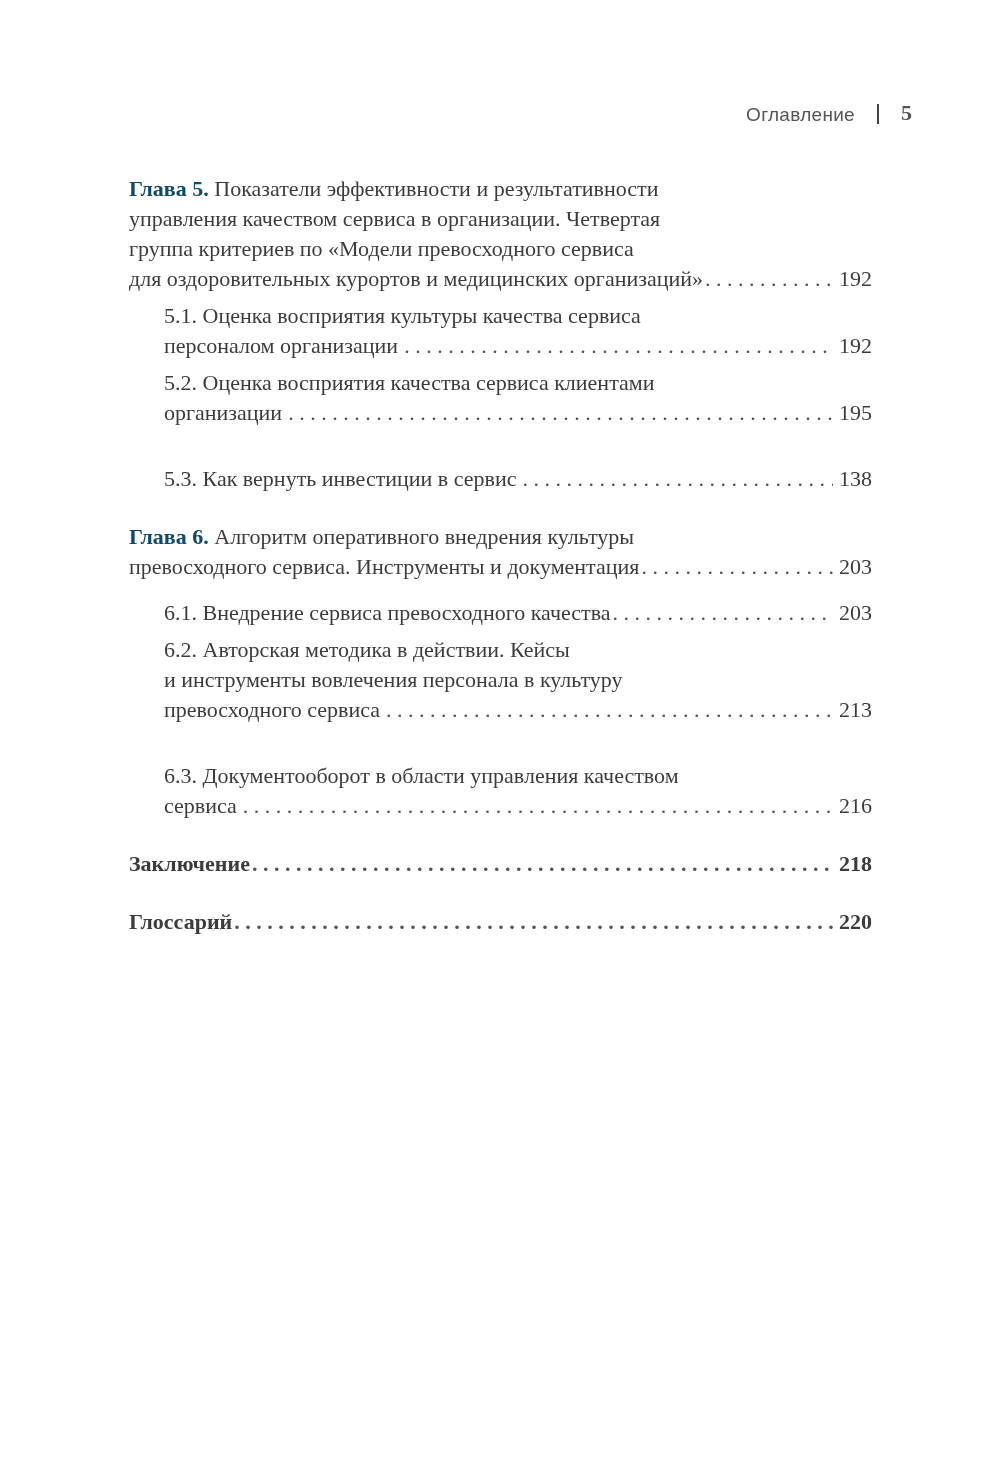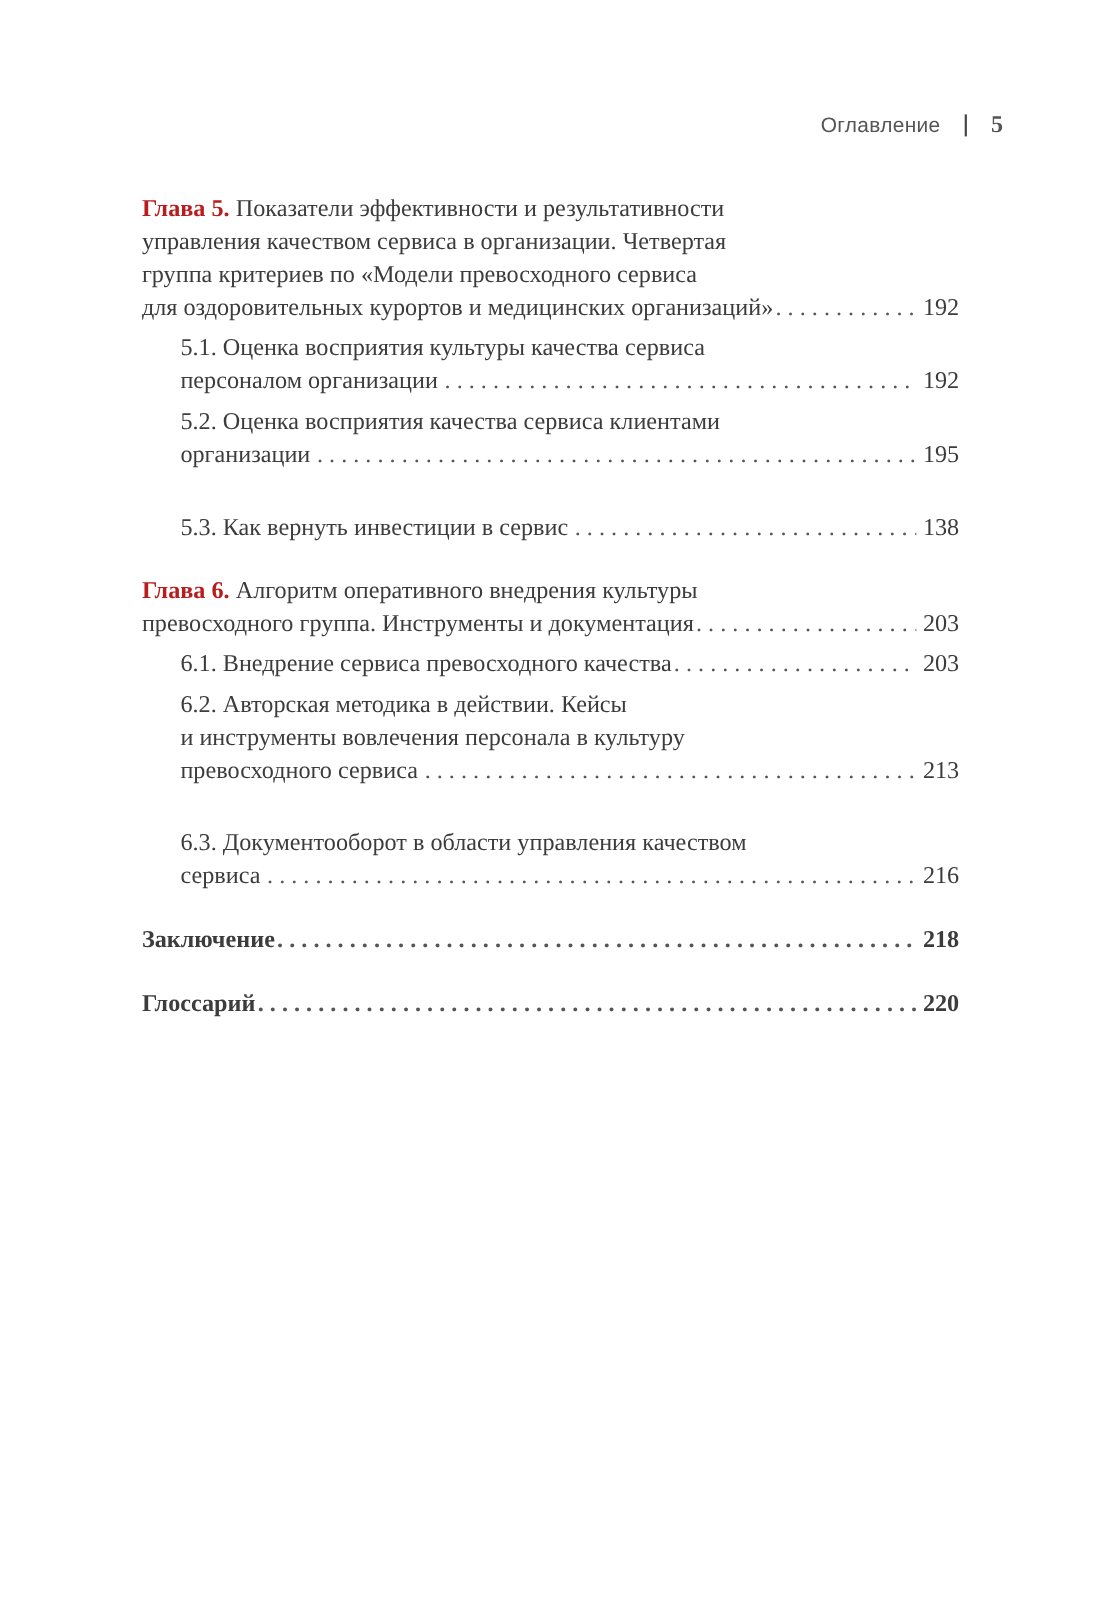--- a/index.html
+++ b/index.html
@@ -90,21 +90,21 @@
     .lastline .leader::before {
       content: ". . . . . . . . . . . . . . . . . . . . . . . . . . . . . . . . . . . . . . . . . . . . . . . . . . . . . . . . . . . . . . . . . . . . . . . . . . . .";
       letter-spacing: 0;
     }
     .lastline .page {
       flex: 0 0 auto;
       text-align: right;
     }
     .bold {
       font-weight: bold;
-      color: #b91c1c;
+      color: #0c4a6e;
     }
   </style>
 </head>
 <body>
 
 <div class="running-head">
   <span class="title">Оглавление</span>
   <span class="sep"></span>
   <span class="page-num">5</span>
 </div>
@@ -141,24 +141,24 @@
   </div>
 
   <div class="entry section gap-after">
     <span class="lastline">
       <span class="text">5.3. Как вернуть инвестиции в сервис</span>
       <span class="leader"></span>
       <span class="page">138</span>
     </span>
   </div>
 
-  <div class="entry chapter" style="margin-bottom:6px;">
+  <div class="entry chapter" style="margin-bottom:16px;">
     <span class="line"><span class="bold">Глава 6.</span> <span>Алгоритм оперативного внедрения культуры</span></span>
     <span class="lastline">
-      <span class="text">превосходного группа. Инструменты и документация</span>
+      <span class="text">превосходного сервиса. Инструменты и документация</span>
       <span class="leader" style="margin-left:2px;"></span>
       <span class="page">203</span>
     </span>
   </div>
 
   <div class="entry section">
     <span class="lastline">
       <span class="text">6.1. Внедрение сервиса превосходного качества</span>
       <span class="leader" style="margin-left:2px;"></span>
       <span class="page">203</span>

